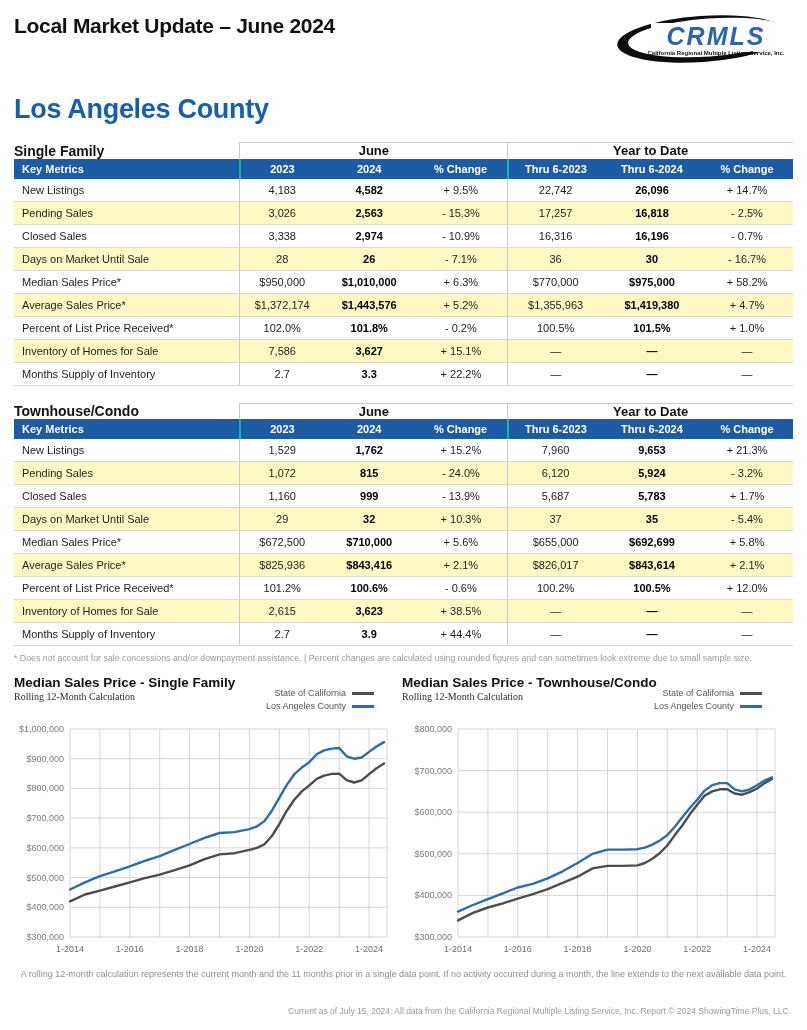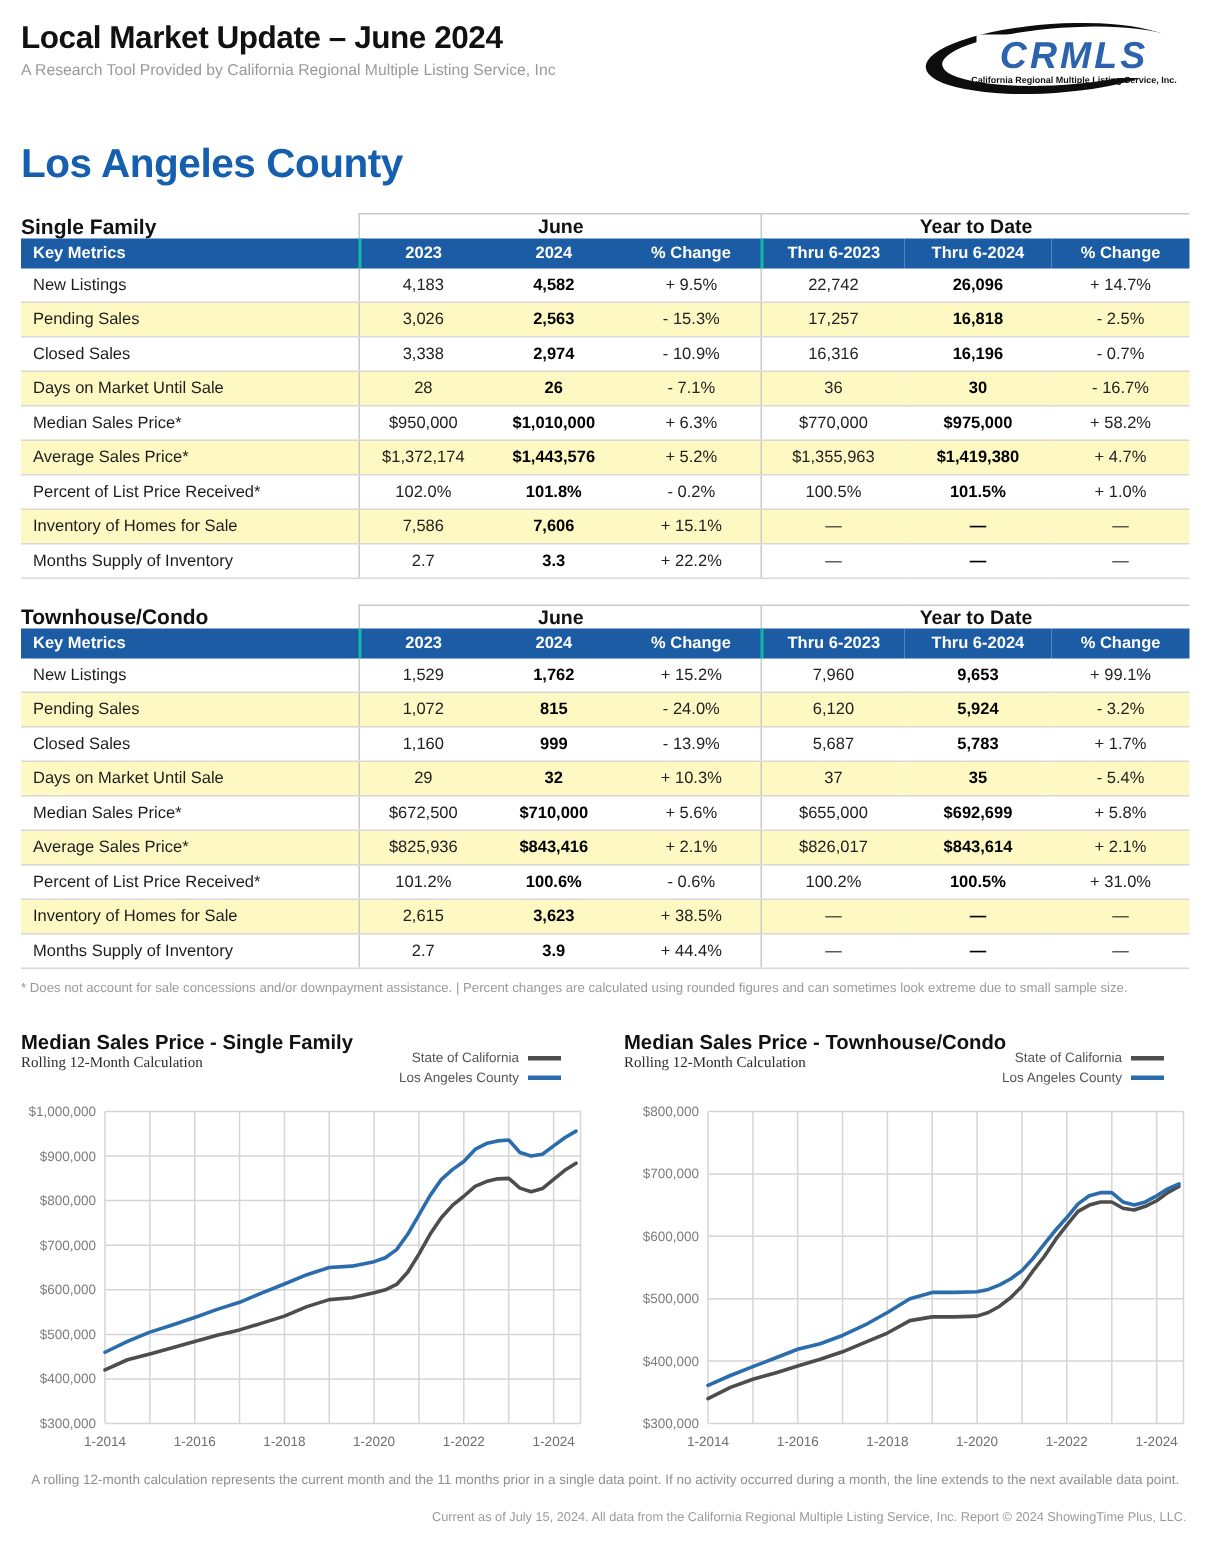--- a/index.html
+++ b/index.html
@@ -38,42 +38,41 @@
   tbody td{font-size:11px;color:#222;text-align:center;padding:5px 4px;
     border-bottom:1px solid #d8d8d8;}
   tbody td.metric{text-align:left;padding-left:8px;color:#1d1d1d;}
   tbody tr.odd{background:#fef9c3;}
   tbody td.gb{border-left:1px solid var(--border);}
   tbody td.b{font-weight:bold;color:#000;}
 
   .table-footnote{font-size:8.8px;color:#9a9a9a;margin-top:7px;}
 
   
-  .charts{display:flex;gap:24px;margin-top:24px;}
+  .charts{display:flex;gap:10px;margin-top:12px;}
   .chart{width:378px;}
   .chart-head{position:relative;height:46px;}
   .c-title{font-size:13.5px;font-weight:bold;color:#111;}
   .c-sub{font-size:10px;color:#2c2c2c;margin-top:1px;font-family:Liberation Serif, serif;}
   .legend{position:absolute;right:18px;top:13px;display:flex;flex-direction:column;align-items:flex-end;gap:3px;}
   .legend-item{display:flex;align-items:center;gap:6px;font-size:9px;color:#555;}
   .legend-swatch{width:22px;height:3px;display:inline-block;}
   svg.plot{display:block;}
 
   .roll-note{font-size:9px;color:#8f8f8f;text-align:center;margin-top:10px;}
   .page-footer{position:absolute;right:16px;bottom:14px;font-size:8.5px;color:#9a9a9a;text-align:right;}
 </style>
 </head>
 <body>
 
 <div class="page">
 
   <div class="top">
     <div>
       <div class="page-title">Local Market Update – June 2024</div>
-      <div class="page-subtitle">A Research Tool Provided by California Regional Multiple Listing Service, Inc</div>
     </div>
     <div class="logo">
       <svg width="178" height="54" viewBox="0 0 178 54">
         <g transform="rotate(-4 89 27)">
           <ellipse cx="89" cy="27" rx="85" ry="23" fill="#0d0d0d"></ellipse>
           <ellipse cx="96" cy="26" rx="81" ry="19" fill="#ffffff"></ellipse>
         </g>
         <rect x="38" y="11" width="134" height="29" fill="#ffffff"></rect>
         <text x="103" y="33" text-anchor="middle" font-family="Liberation Sans, sans-serif" font-size="25" font-weight="bold" font-style="italic" letter-spacing="2" fill="#2b63ad">CRMLS</text>
         <text x="103" y="43" text-anchor="middle" font-family="Liberation Sans, sans-serif" font-size="6" font-weight="bold" fill="#111111">California Regional Multiple Listing Service, Inc.</text>
@@ -170,21 +169,21 @@
             <td class="gb">102.0%</td>
             <td class="b">101.8%</td>
             <td>- 0.2%</td>
             <td class="gb">100.5%</td>
             <td class="b">101.5%</td>
             <td>+ 1.0%</td>
           </tr>
           <tr class="odd">
             <td class="metric">Inventory of Homes for Sale</td>
             <td class="gb">7,586</td>
-            <td class="b">7,606</td>
+            <td class="b">3,627</td>
             <td>+ 15.1%</td>
             <td class="gb">—</td>
             <td class="b">—</td>
             <td>—</td>
           </tr>
           <tr class="even">
             <td class="metric">Months Supply of Inventory</td>
             <td class="gb">2.7</td>
             <td class="b">3.3</td>
             <td>+ 22.2%</td>
@@ -224,21 +223,21 @@
           </tr>
         </thead>
         <tbody>
           <tr class="even">
             <td class="metric">New Listings</td>
             <td class="gb">1,529</td>
             <td class="b">1,762</td>
             <td>+ 15.2%</td>
             <td class="gb">7,960</td>
             <td class="b">9,653</td>
-            <td>+ 99.1%</td>
+            <td>+ 21.3%</td>
           </tr>
           <tr class="odd">
             <td class="metric">Pending Sales</td>
             <td class="gb">1,072</td>
             <td class="b">815</td>
             <td>- 24.0%</td>
             <td class="gb">6,120</td>
             <td class="b">5,924</td>
             <td>- 3.2%</td>
           </tr>
@@ -278,21 +277,21 @@
             <td class="b">$843,614</td>
             <td>+ 2.1%</td>
           </tr>
           <tr class="even">
             <td class="metric">Percent of List Price Received*</td>
             <td class="gb">101.2%</td>
             <td class="b">100.6%</td>
             <td>- 0.6%</td>
             <td class="gb">100.2%</td>
             <td class="b">100.5%</td>
-            <td>+ 31.0%</td>
+            <td>+ 12.0%</td>
           </tr>
           <tr class="odd">
             <td class="metric">Inventory of Homes for Sale</td>
             <td class="gb">2,615</td>
             <td class="b">3,623</td>
             <td>+ 38.5%</td>
             <td class="gb">—</td>
             <td class="b">—</td>
             <td>—</td>
           </tr>

